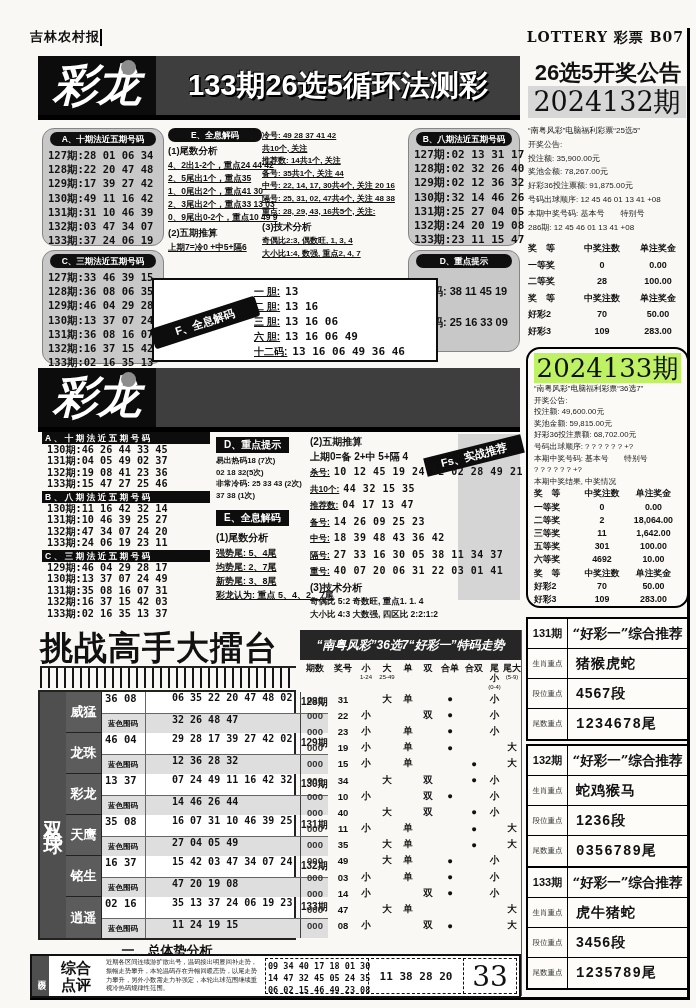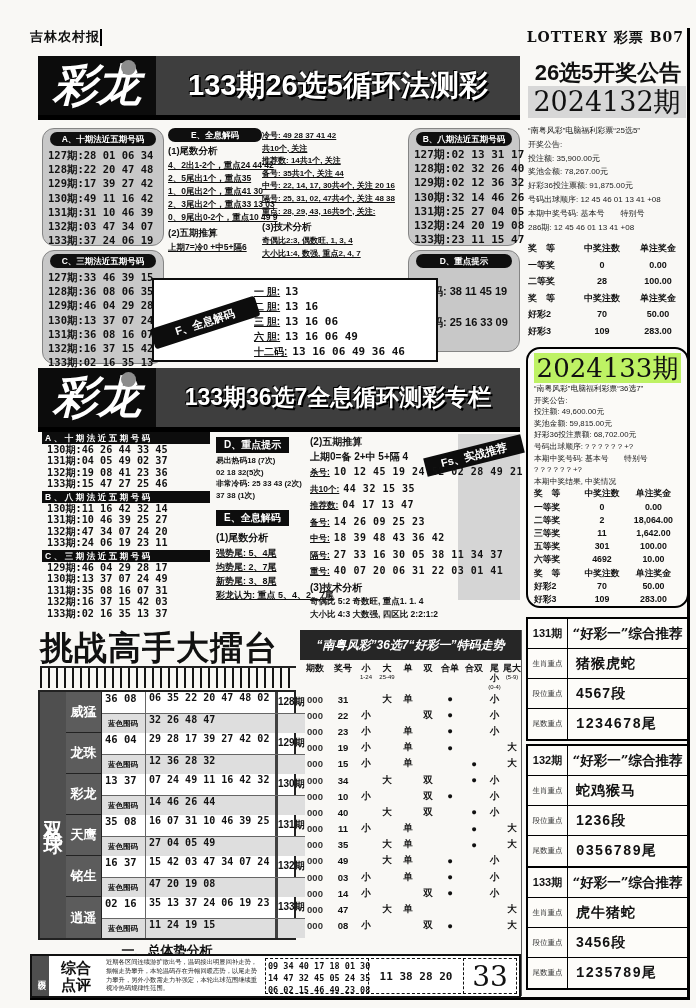--- a/index.html
+++ b/index.html
@@ -86,21 +86,21 @@
   .arena .side{width:26px;background:#4f4f4f;color:#fff;display:flex;align-items:center;justify-content:center;}
   .arena .side span{writing-mode:vertical-rl;font-size:19px;font-weight:bold;letter-spacing:7px;}
   .groups{flex:1;}
   .pgroup{display:flex;height:41px;border-bottom:1px solid #222;}
   .pgroup:last-child{border-bottom:none;}
   .pname{width:36px;background:#5c5c5c;color:#fff;font-size:13px;font-weight:bold;display:flex;align-items:center;justify-content:center;border-right:1px solid #222;}
   .prows{flex:1;}
   .pr{display:flex;height:20.5px;line-height:20.5px;}
   .pr.bot{background:#dedede;border-top:1px solid #666;}
   .c-pick{width:44px;font:bold 10.5px "DejaVu Sans Mono",monospace;padding-left:3px;border-right:1px solid #666;white-space:nowrap;}
-  .c-nums{width:132px;font:bold 10px "DejaVu Sans Mono",monospace;padding-left:3px;border-right:3px solid #404040;white-space:nowrap;}
+  .c-nums{width:132px;font:bold 10px "DejaVu Sans Mono",monospace;padding-left:3px;border-right:1px solid #404040;white-space:nowrap;margin-left:23px;}
   .c-per{flex:1;font-size:10px;font-weight:bold;text-align:center;white-space:nowrap;}
   .c-bluelab{width:44px;font-size:7.5px;font-weight:bold;padding-left:6px;border-right:1px solid #666;white-space:nowrap;}
   .arena-foot{text-align:center;font-size:13px;font-weight:bold;}
 
   
   .tbanner{background:#262626;color:#fff;font-weight:900;font-style:italic;font-size:12px;display:flex;align-items:center;justify-content:center;white-space:nowrap;}
   .thead{display:flex;}
   .thead div{text-align:center;font-weight:bold;font-size:9px;line-height:1.1;}
   .thead div .sub{display:block;font-size:6px;font-weight:normal;}
   .thead div:nth-of-type(1){width:30px;}
@@ -359,21 +359,20 @@
           <span class="pc">283.00</span>
         </div>
       </div>
   </div>
 
   <div class="abs banner" style="left:38px;top:368px;width:482px;height:64px;">
     <div class="logo">
         <span class="dot"></span>
         <span>彩龙</span>
       </div>
-    <div class="btitle" style="font-size:23px;">133期36选7全息循环测彩专栏</div>
   </div>
 
   <div class="abs s2rows" style="left:42px;top:432px;width:168px;">
     <div class="hdrbar">A、十期法近五期号码</div>
     <div>
         <div class="nrow">130期:46 26 44 33 45</div>
         <div class="nrow">131期:04 05 49 02 37</div>
         <div class="nrow">132期:19 08 41 23 36</div>
         <div class="nrow">133期:15 47 27 25 46</div>
       </div>

